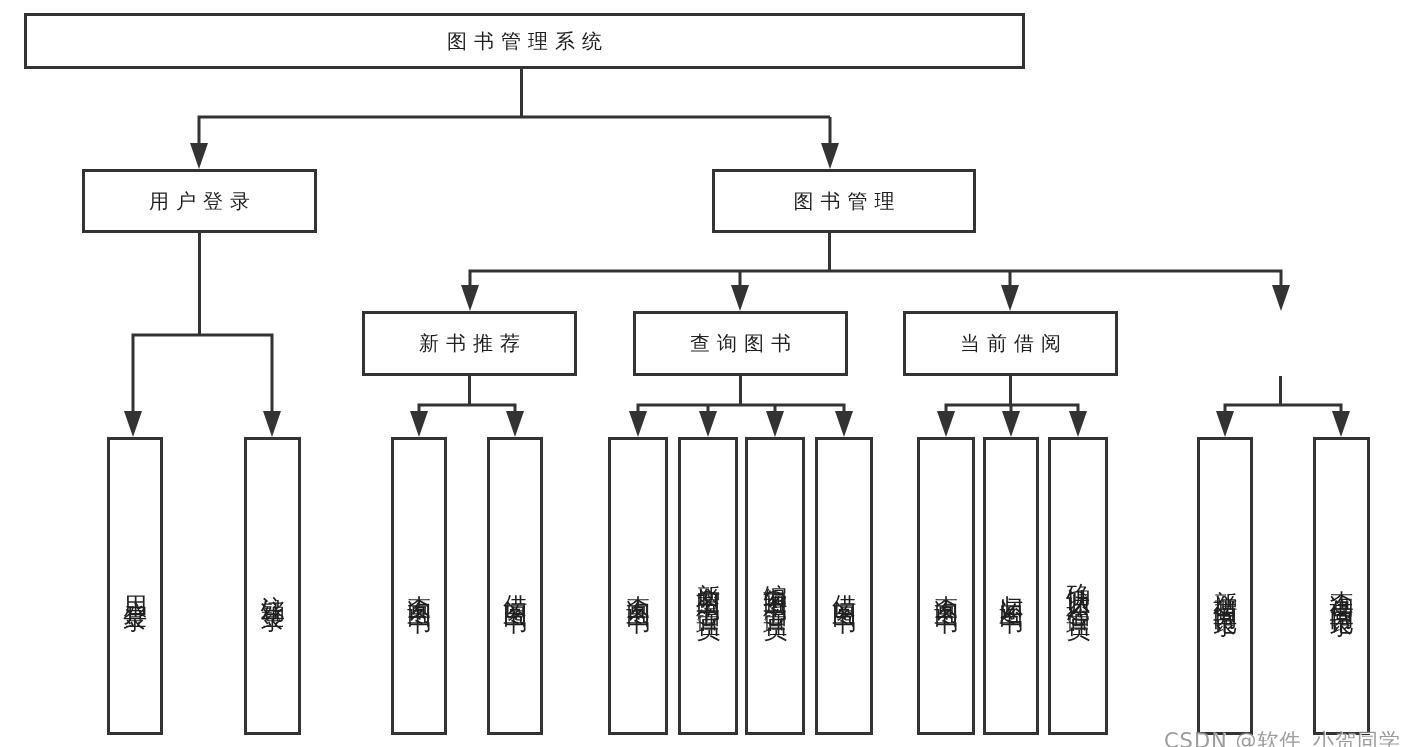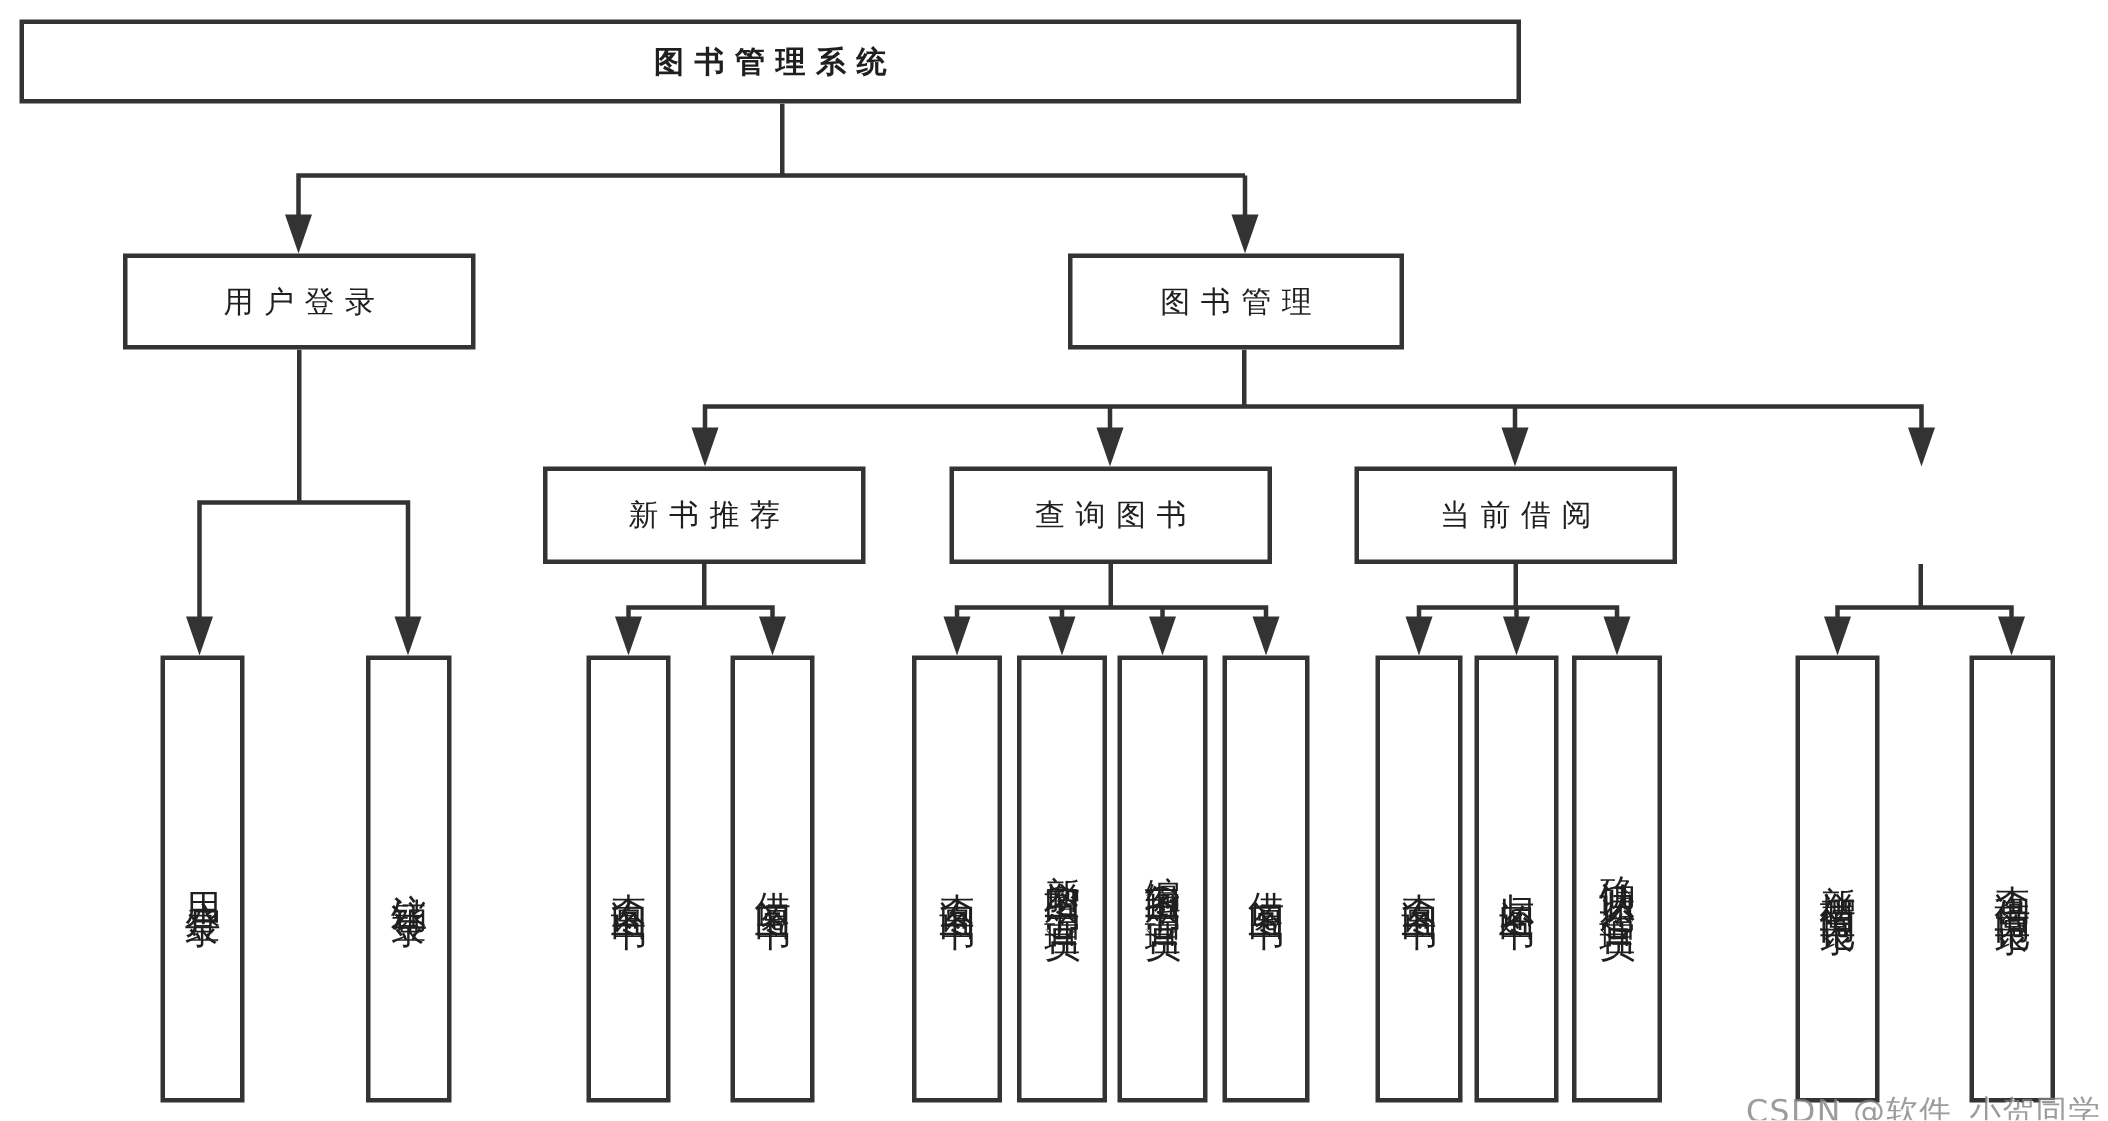--- a/index.html
+++ b/index.html
@@ -72,28 +72,28 @@
       <polygon points="766,411 784,411 775,437"></polygon>
       <polygon points="835,411 853,411 844,437"></polygon>
       <polygon points="937,411 955,411 946,437"></polygon>
       <polygon points="1002,411 1020,411 1011,437"></polygon>
       <polygon points="1069,411 1087,411 1078,437"></polygon>
       <polygon points="1216,411 1234,411 1225,437"></polygon>
       <polygon points="1332,411 1350,411 1341,437"></polygon>
     </g>
   </svg>
 
-  <div class="node hnode" style="left:13px;top:13px;width:1001px;height:56px;font-weight:bold;">
+  <div class="node hnode" style="left:24px;top:13px;width:1001px;height:56px;">
     <span>图书管理系统</span>
   </div>
 
   <div class="node hnode" style="left:82px;top:169px;width:235px;height:64px;">
     <span>用户登录</span>
   </div>
-  <div class="node hnode" style="left:712px;top:169px;width:224px;height:64px;">
+  <div class="node hnode" style="left:712px;top:169px;width:264px;height:64px;">
     <span>图书管理</span>
   </div>
 
   <div class="node hnode" style="left:362px;top:311px;width:215px;height:65px;">
     <span>新书推荐</span>
   </div>
   <div class="node hnode" style="left:633px;top:311px;width:215px;height:65px;">
     <span>查询图书</span>
   </div>
   <div class="node hnode" style="left:903px;top:311px;width:215px;height:65px;">

